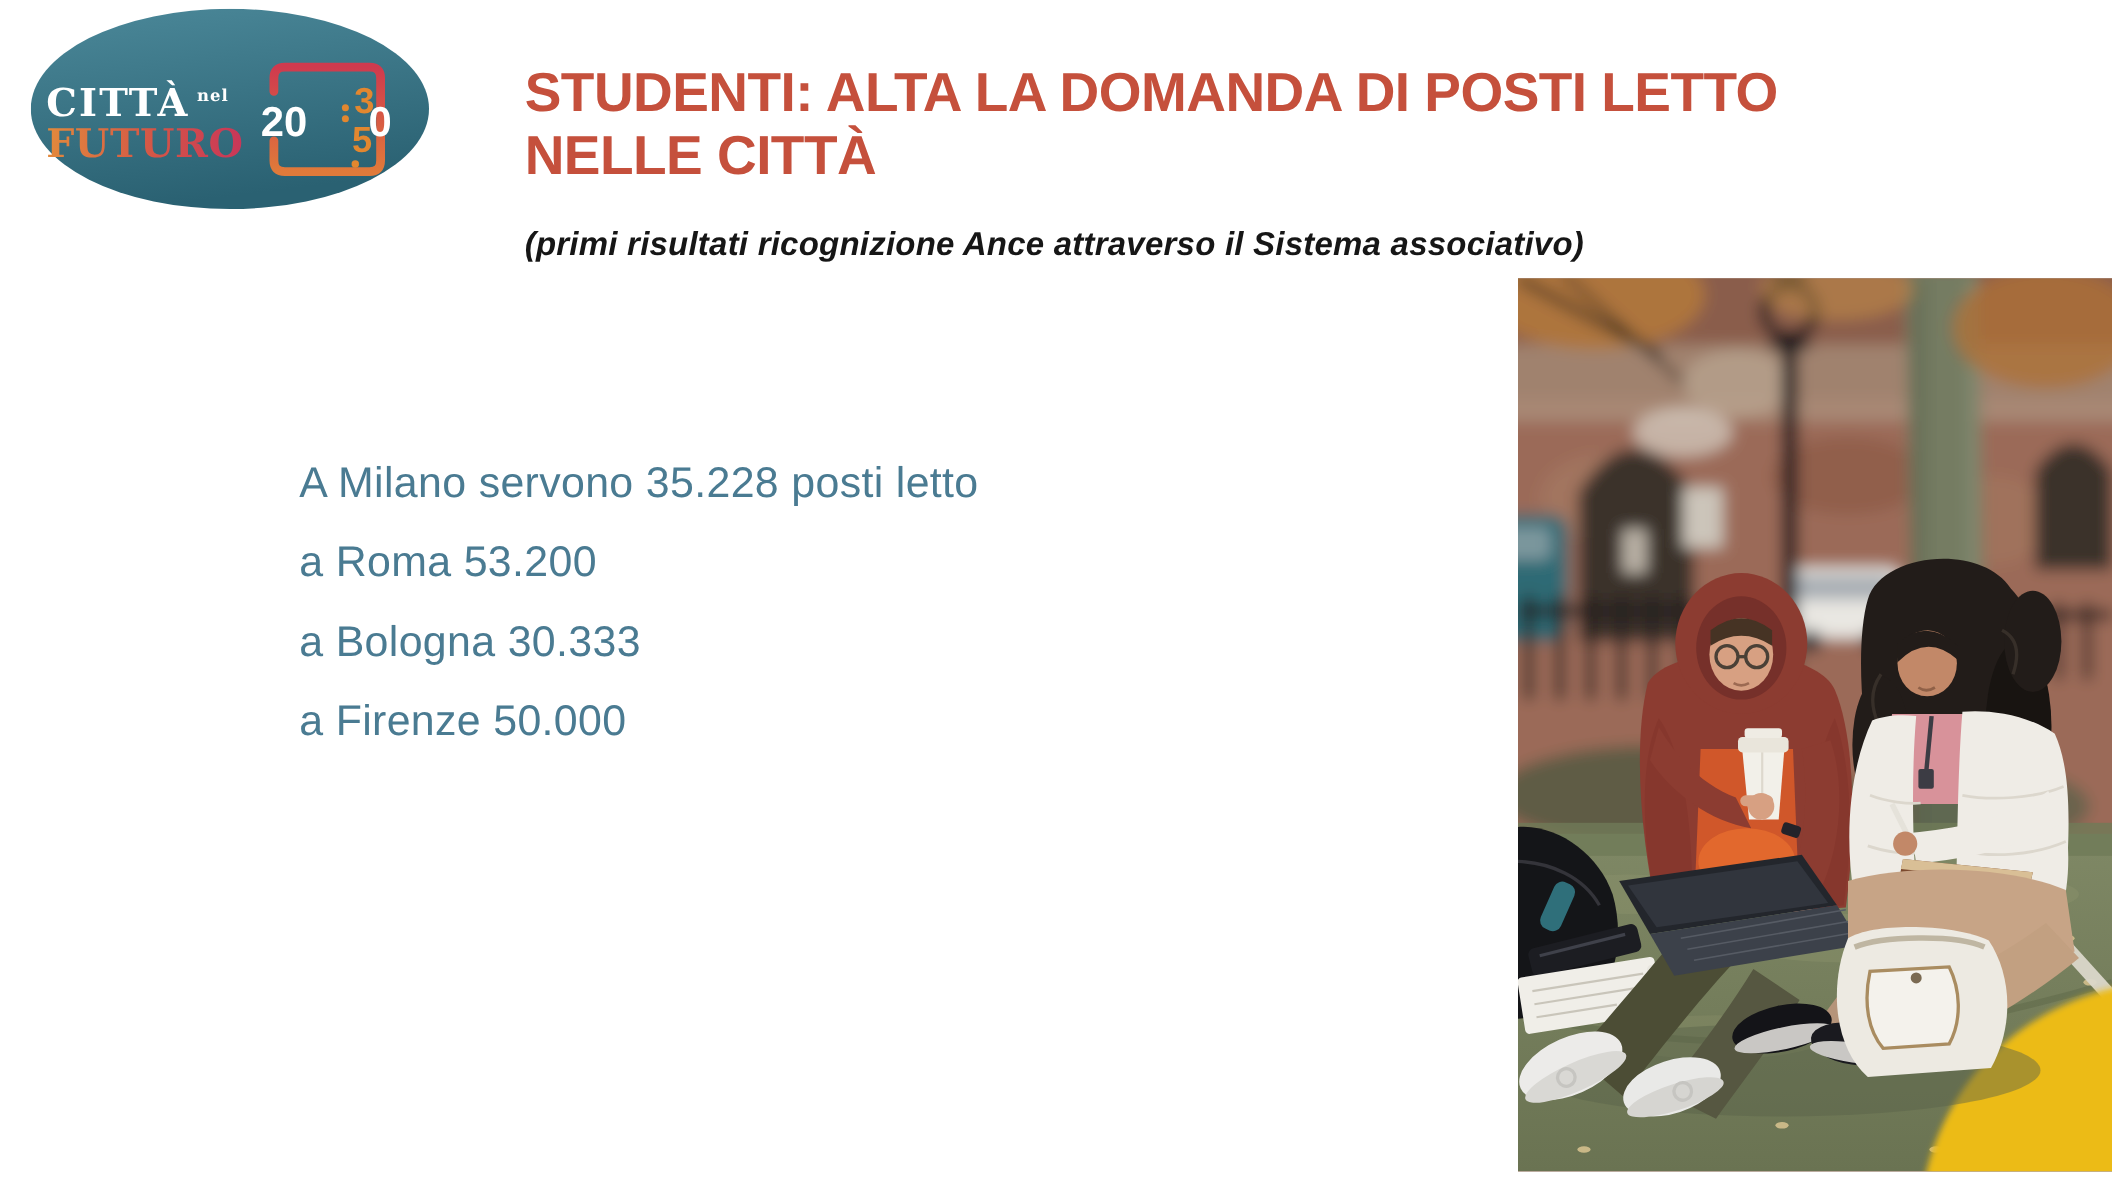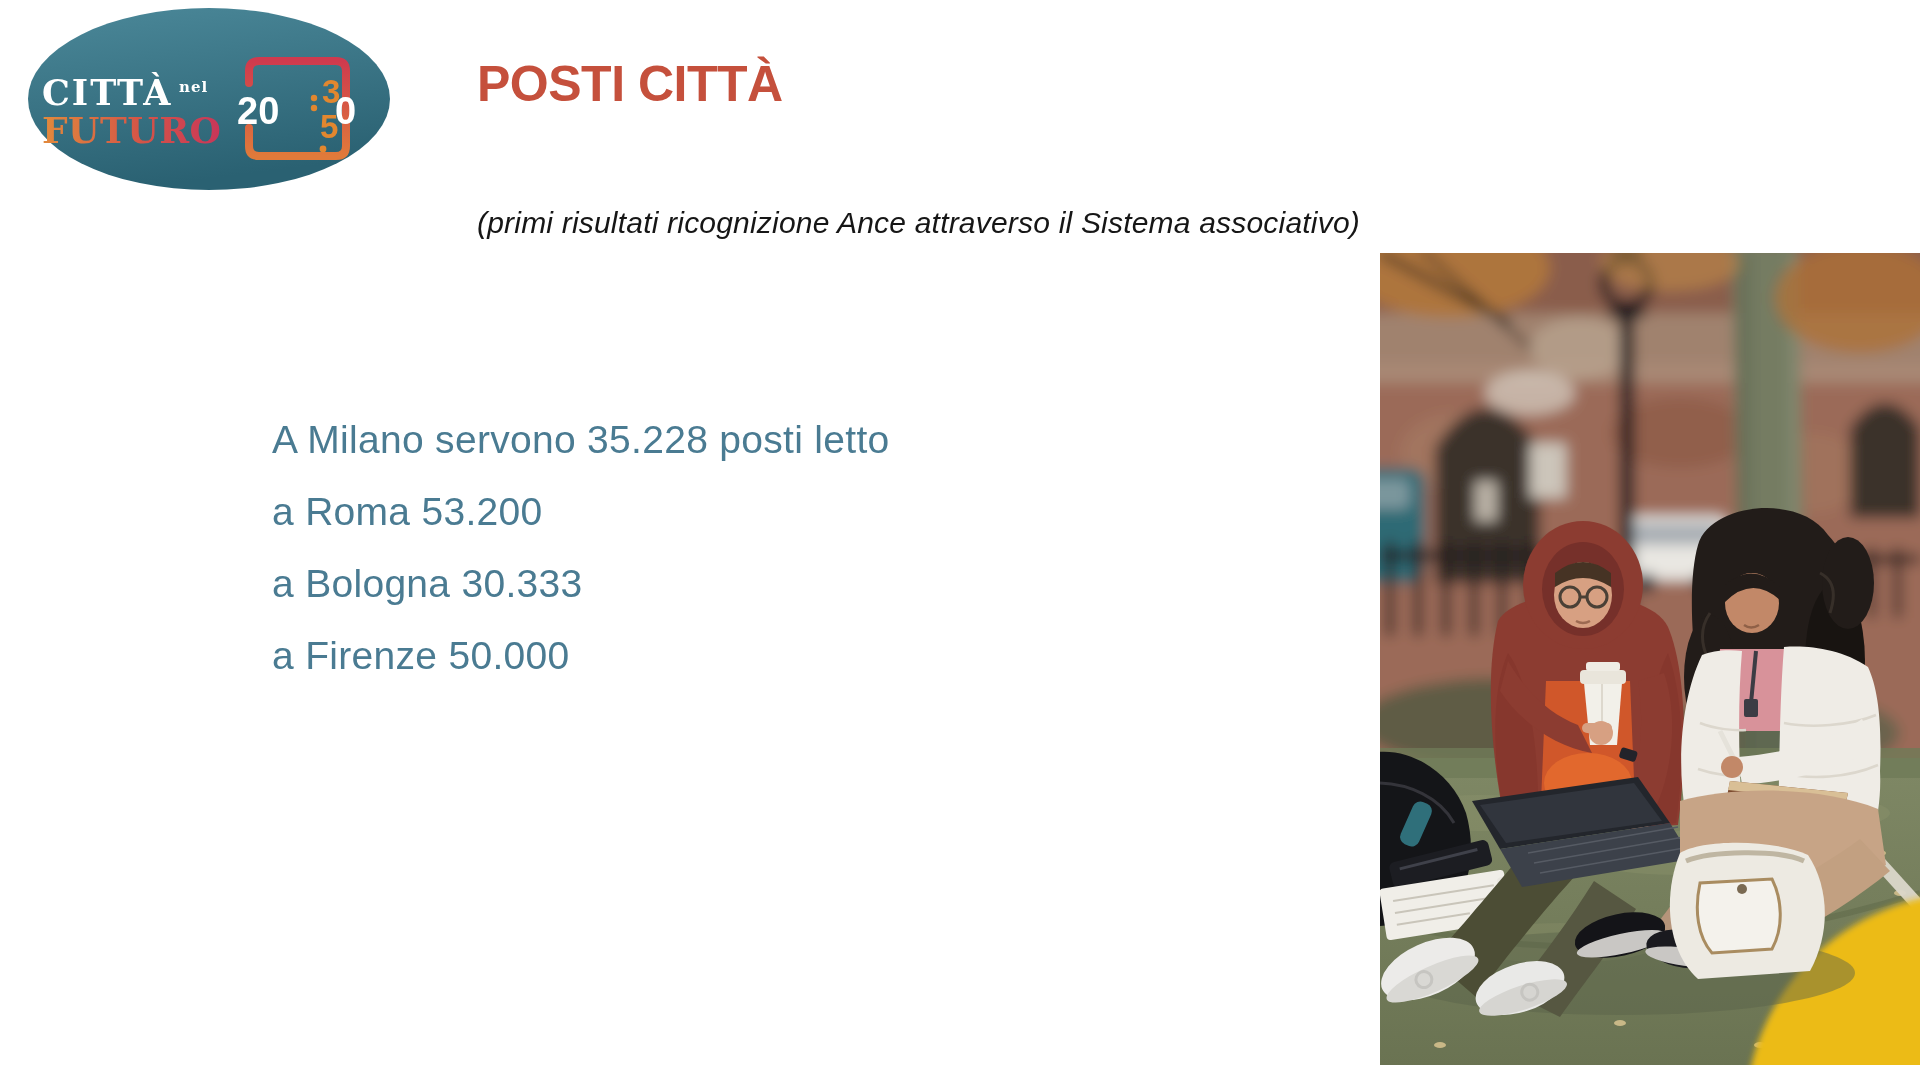--- a/index.html
+++ b/index.html
@@ -13,21 +13,21 @@
   .lg-serif{font-family:"DejaVu Serif", serif;font-weight:bold}
   .lg-num{font-family:"Liberation Sans", sans-serif;font-weight:bold}
 
   .title{
     position:absolute;left:477px;top:56px;width:1330px;
     font-size:50px;line-height:57px;font-weight:bold;
     letter-spacing:-0.5px;color:#c5503c;
   }
   .subtitle{
     position:absolute;left:477px;top:206px;width:1200px;
-    font-size:30px;font-style:italic;color:#161616;letter-spacing:0.2px;
+    font-size:30px;font-style:italic;color:#161616;letter-spacing:0.2px;font-weight:bold;
   }
   .bullets{
     position:absolute;left:272px;top:404px;width:900px;
     font-size:39px;line-height:72px;color:#4a7b92;letter-spacing:0.3px;
   }
   .photo{
     position:absolute;left:1380px;top:253px;width:540px;height:812px;
     overflow:hidden;background:#8f6a57;
   }
   .photo svg{display:block;width:100%;height:100%}
@@ -61,21 +61,22 @@
     <text class="lg-num" x="294" y="95" font-size="33" fill="#e2872f">3</text>
     <text class="lg-num" x="292" y="130" font-size="33" fill="#e2872f">5</text>
     <text class="lg-num" x="307" y="116" font-size="38" fill="#ffffff">0</text>
     <circle cx="286" cy="90" r="3.2" fill="#e2872f"></circle>
     <circle cx="286" cy="100" r="3.2" fill="#e2872f"></circle>
     <circle cx="295" cy="141" r="3.4" fill="#e2872f"></circle>
   </svg>
 </div>
 
 <div class="title">
-  <div>POSTI CITTÀ</div>
+  <div>STUDENTI: ALTA LA DOMANDA DI POSTI LETTO</div>
+  <div>NELLE CITTÀ</div>
 </div>
 
 <div class="subtitle">(primi risultati ricognizione Ance attraverso il Sistema associativo)</div>
 
 <div class="bullets">
   <div>A Milano servono 35.228 posti letto</div>
   <div>a Roma 53.200</div>
   <div>a Bologna 30.333</div>
   <div>a Firenze 50.000</div>
 </div>

